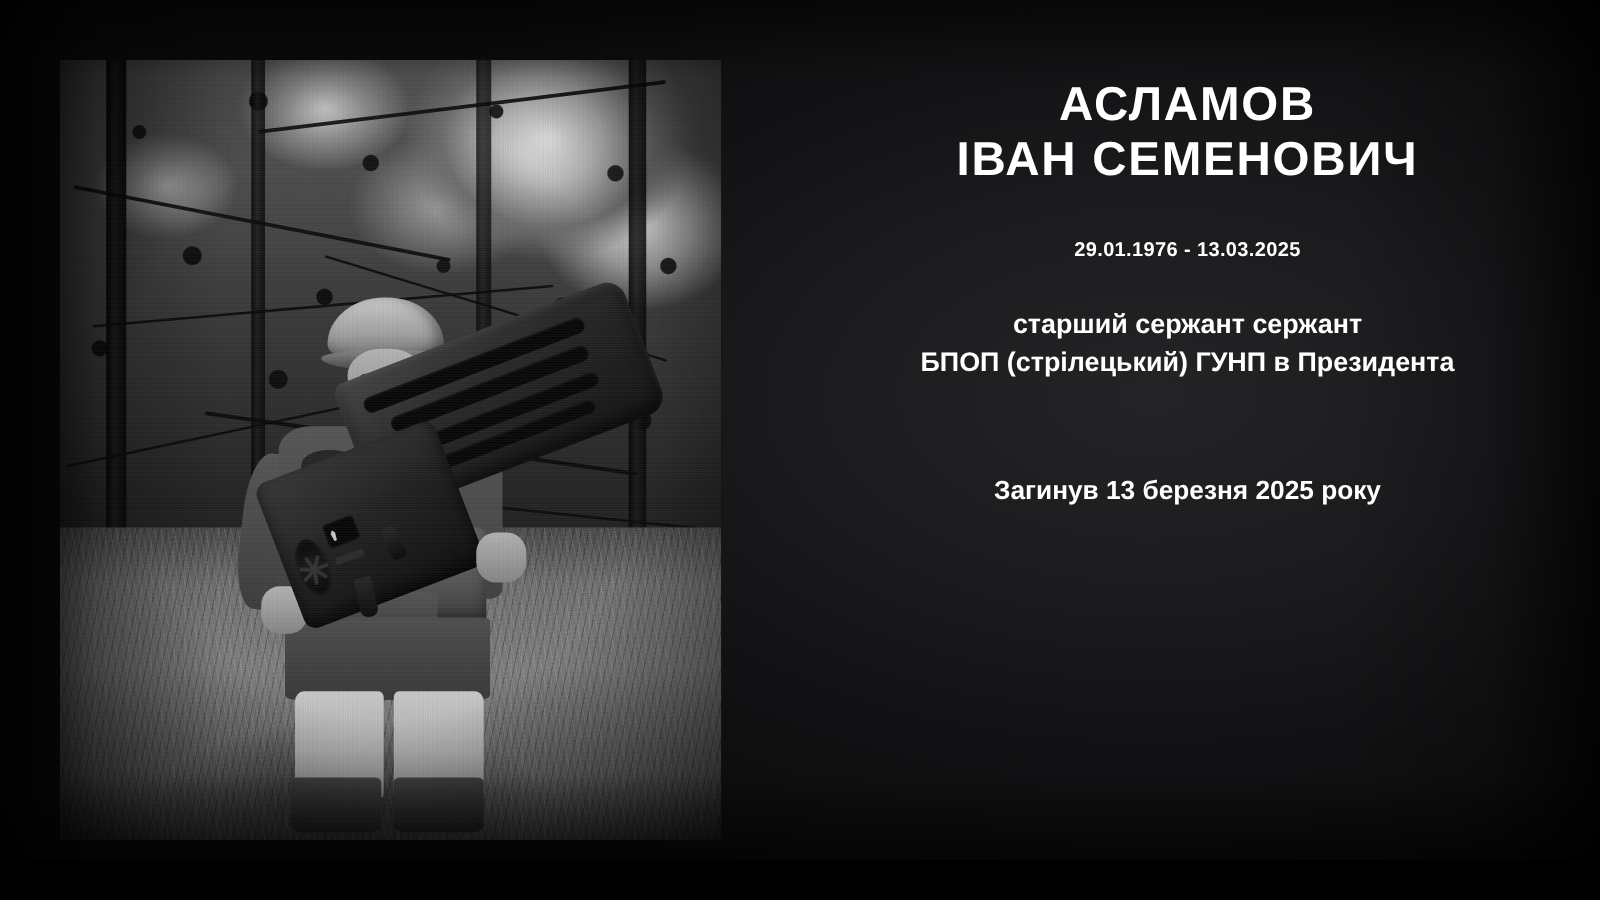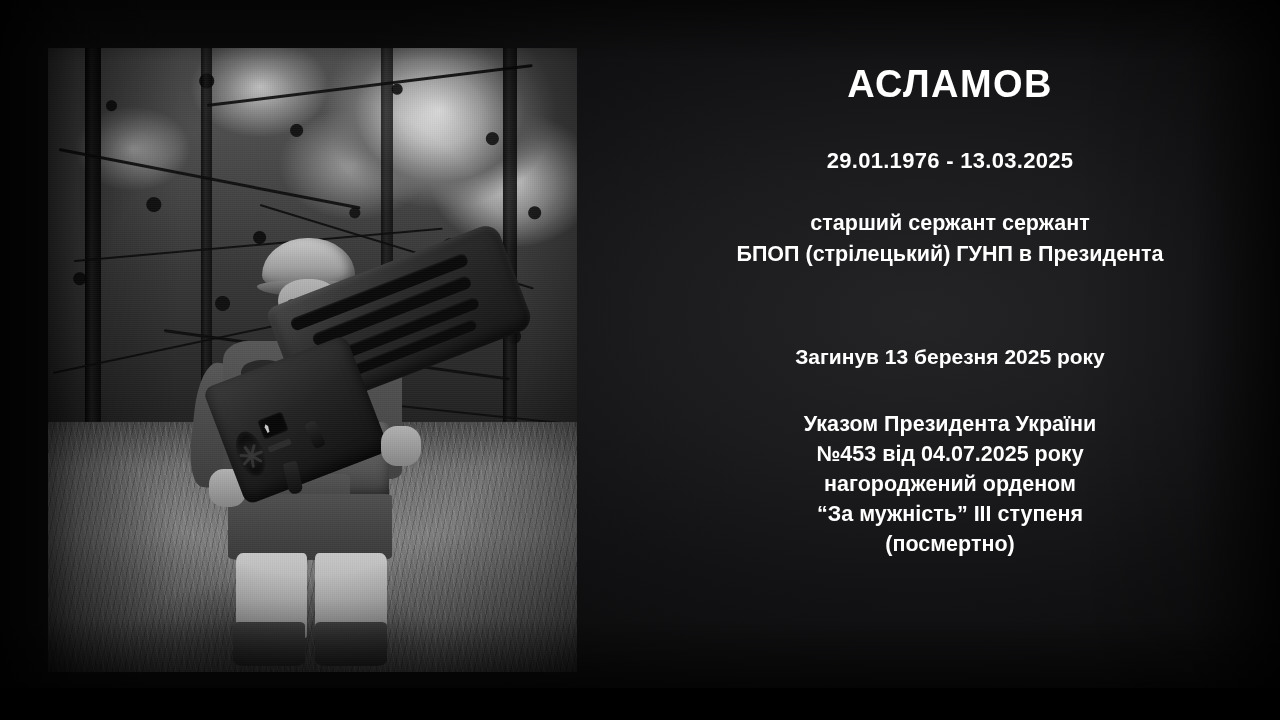--- a/index.html
+++ b/index.html
@@ -371,21 +371,21 @@
   .givenname {
     margin: 0;
     font-size: 38px;
     font-weight: bold;
     letter-spacing: 1.4px;
     line-height: 1.16;
   }
   .dates {
     margin: 0;
     padding-top: 42px;
-    font-size: 22px;
+    font-size: 16px;
     font-weight: bold;
     letter-spacing: 0.3px;
   }
   .rank-block {
     margin: 0;
     padding-top: 34px;
     font-size: 21.5px;
     font-weight: bold;
     line-height: 1.42;
   }
@@ -491,32 +491,26 @@
       <div class="photo-grain"></div>
       <div class="photo-vignette"></div>
     </div>
   </div>
 
   <div class="bg-edge" style="pointer-events:none;"></div>
 
   <div class="text-col">
 
     <h1 class="surname">АСЛАМОВ</h1>
+    <h2 class="givenname">ІВАН СЕМЕНОВИЧ</h2>
 
     <p class="dates">29.01.1976 - 13.03.2025</p>
 
     <p class="rank-block">
       <span class="ln">старший сержант сержант</span>
       <span class="ln">БПОП (стрілецький) ГУНП в Президента</span>
     </p>
 
     <p class="killed">Загинув 13 березня 2025 року</p>
 
-    <p class="award">
-      <span class="ln">Указом Президента України</span>
-      <span class="ln">№453 від 04.07.2025 року</span>
-      <span class="ln">нагороджений орденом</span>
-      <span class="ln">“За мужність” III ступеня</span>
-      <span class="ln">(посмертно)</span>
-    </p>
 
   </div>
 </div>
 
 </body></html>

